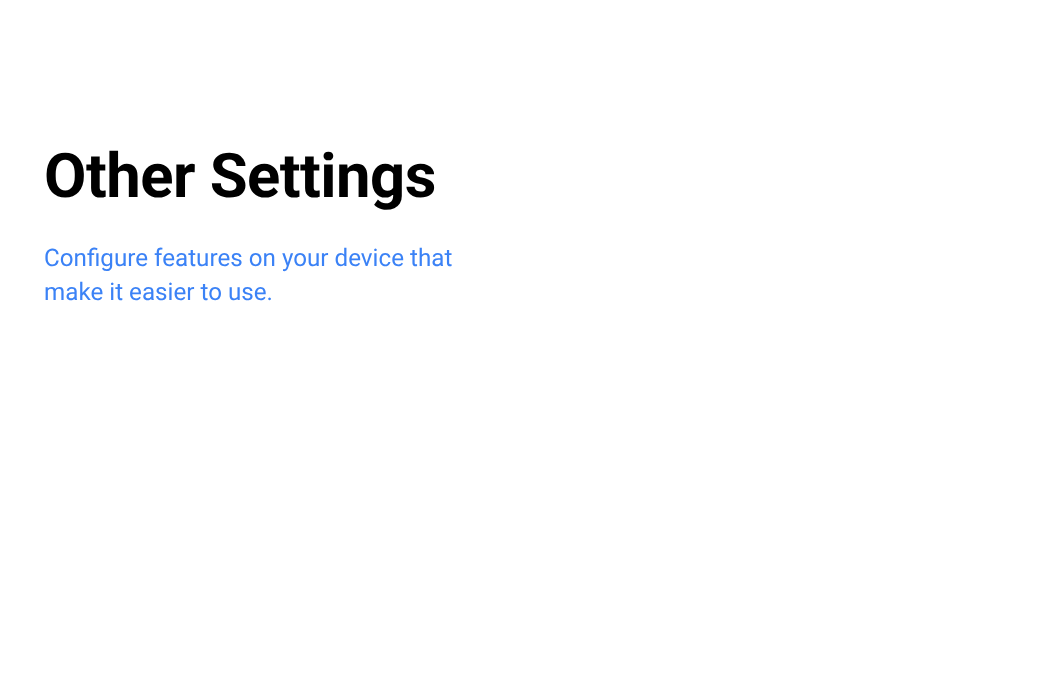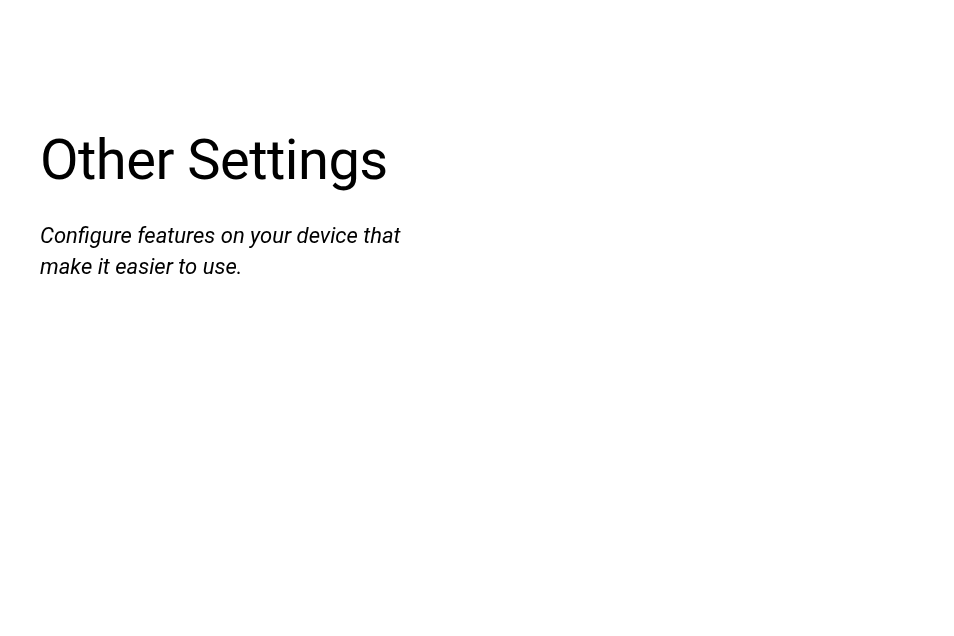--- a/index.html
+++ b/index.html
@@ -11,31 +11,30 @@
       width: 954px;
       height: 636px;
       background: #ffffff;
       font-family: -apple-system, BlinkMacSystemFont, "Segoe UI", Roboto, Helvetica, Arial, sans-serif;
       color: #000000;
       padding-top: 130px;
       padding-left: 40px;
     }
     .heading {
       font-size: 56px;
-      font-weight: 400;
+      font-weight: 700;
       letter-spacing: -0.5px;
       line-height: 1.1;
       margin-bottom: 28px;
     }
     .description {
       font-size: 22px;
       font-weight: 400;
       line-height: 1.45;
       max-width: 400px;
-      color: #000000;
-      font-style: italic;
+      color: #3b82f6;
     }
   </style>
 </head>
 <body>
 
 <h1 class="heading">Other Settings</h1>
 <p class="description">Configure features on your device that make it easier to use.</p>
 
 </body></html>

